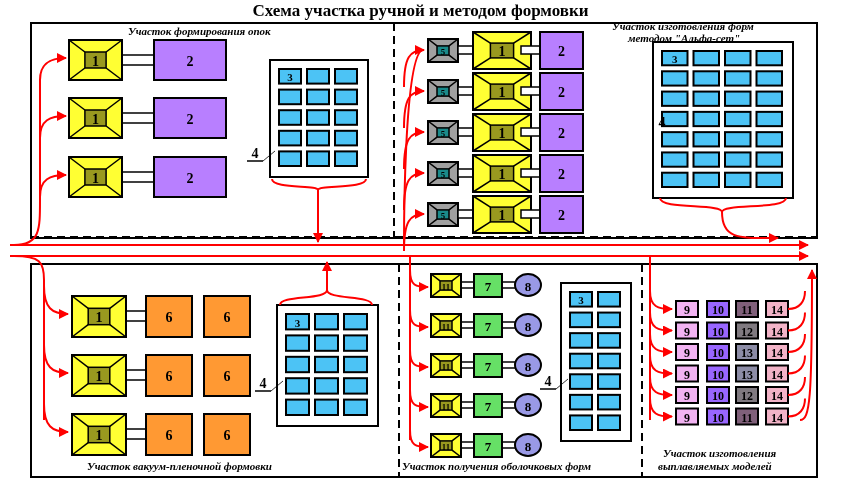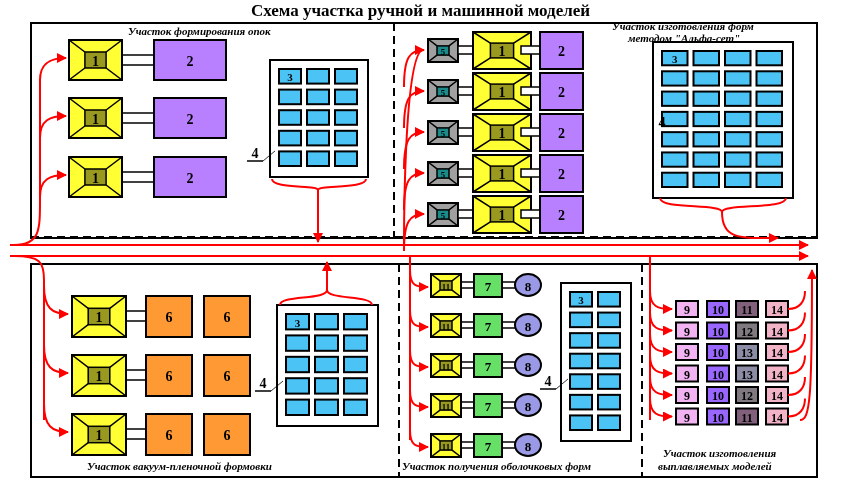--- a/index.html
+++ b/index.html
@@ -5,21 +5,21 @@
   html, body { margin: 0; padding: 0; background: #ffffff; }
   body { width: 841px; height: 492px; position: relative; overflow: hidden; font-family: "Liberation Serif", serif; }
   #title { position: absolute; left: 0; top: 0; width: 841px; text-align: center; font-weight: bold; font-size: 17px; line-height: 22px; color: #000; }
   svg#diagram { position: absolute; left: 0; top: 0; }
   .zone-label { font-family: "Liberation Serif", serif; font-style: italic; font-weight: bold; font-size: 11px; fill: #000; }
   .num { font-family: "Liberation Serif", serif; font-weight: bold; fill: #000; text-anchor: middle; dominant-baseline: central; }
 </style>
 </head>
 <body>
 
-<div id="title">Схема участка ручной и машинной моделей</div>
+<div id="title">Схема участка ручной и методом формовки</div>
 
 <svg id="diagram" width="841" height="492" viewBox="0 0 841 492">
   <defs>
     <marker id="arr" viewBox="0 0 10 10" refX="9" refY="5" markerWidth="5" markerHeight="5" orient="auto">
       <path d="M0,0 L10,5 L0,10 z" fill="#ff0000"></path>
     </marker>
   </defs>
 
   <g>
     <rect x="31" y="23" width="786" height="215" fill="none" stroke="#000" stroke-width="2"></rect>

